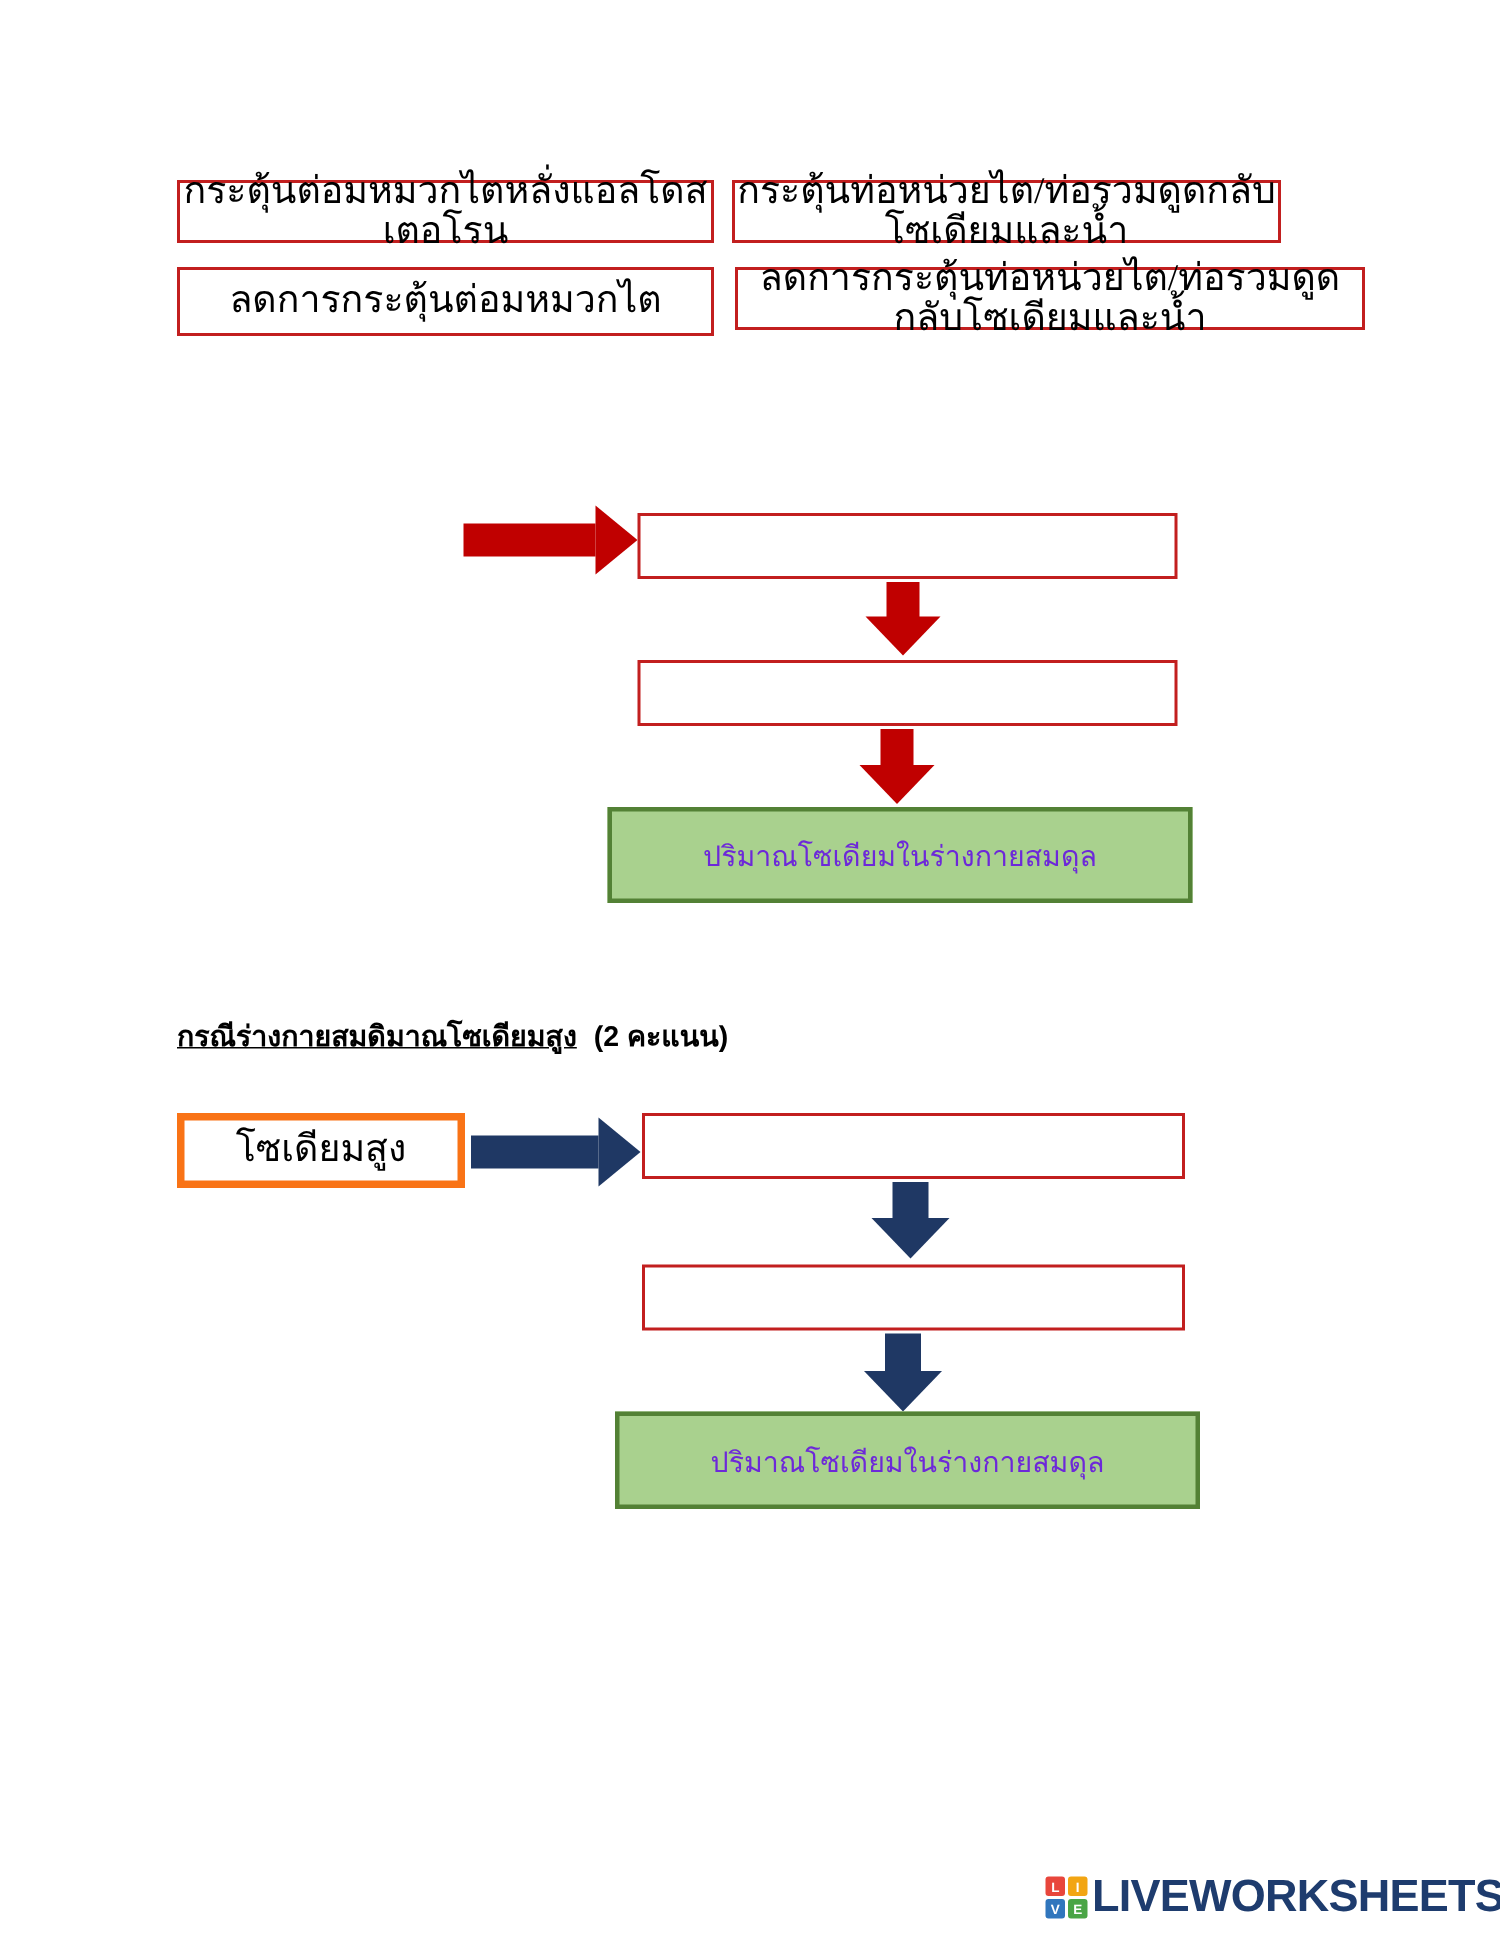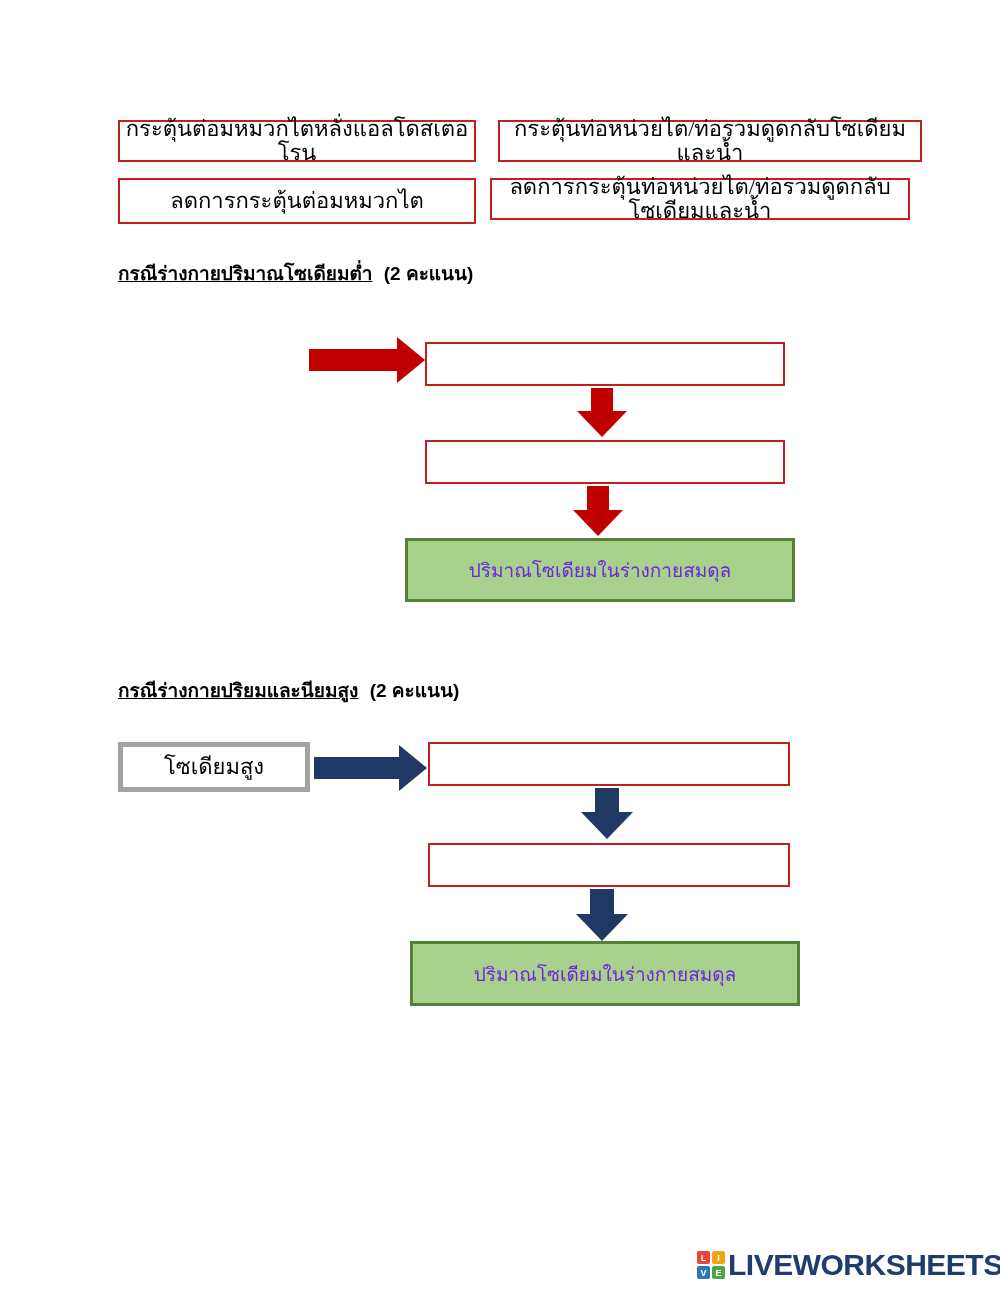--- a/index.html
+++ b/index.html
@@ -4,25 +4,25 @@
 <style>
   html,body{margin:0;padding:0;background:#ffffff;}
   .canvas{
     position:relative;width:1000px;height:1291px;background:#ffffff;
     font-family:"Liberation Serif", serif;overflow:hidden;
   }
   .abs{position:absolute;box-sizing:border-box;}
   
   .txtbox{
     display:flex;align-items:center;justify-content:center;text-align:center;
-    background:#ffffff;color:#000000;font-size:22px;line-height:1.1;
+    background:#ffffff;color:#000000;font-size:25px;line-height:1.1;
   }
   .thin-red{border:2px solid #c21f1f;}
   .thick-red{border:5px solid #c00000;}
-  .thick-blue{border:5px solid #a3a3a3;}
+  .thick-blue{border:5px solid #f97316;}
   .result{
     border:3px solid #538135;background:#a9d18e;color:#6d28d9;
     display:flex;align-items:center;justify-content:center;font-size:19px;
   }
   
   .heading{
     font-family:"Liberation Sans", sans-serif;font-weight:bold;
     font-size:19px;color:#000000;white-space:nowrap;
   }
   .heading .hu{text-decoration:underline;}
@@ -48,29 +48,25 @@
     color:#1e3c6e;letter-spacing:-0.5px;
   }
 </style>
 </head>
 <body>
 
 <div class="canvas">
 
   <div>
     <div class="abs txtbox thin-red" style="left:118px;top:120px;width:358px;height:42px">กระตุ้นต่อมหมวกไตหลั่งแอลโดสเตอโรน</div>
-    <div class="abs txtbox thin-red" style="left:498px;top:120px;width:424px;height:42px">กระตุ้นท่อหน่วยไต/ท่อรวมดูดกลับโซเดียมและน้ำ</div>
+    <div class="abs txtbox thin-red" style="left:488px;top:120px;width:366px;height:42px">กระตุ้นท่อหน่วยไต/ท่อรวมดูดกลับโซเดียมและน้ำ</div>
     <div class="abs txtbox thin-red" style="left:118px;top:178px;width:358px;height:46px">ลดการกระตุ้นต่อมหมวกไต</div>
     <div class="abs txtbox thin-red" style="left:490px;top:178px;width:420px;height:42px">ลดการกระตุ้นท่อหน่วยไต/ท่อรวมดูดกลับโซเดียมและน้ำ</div>
   </div>
 
-  <div class="abs heading" style="left:118px;top:258px">
-    <span class="hu">กรณีร่างกายปริมาณโซเดียมต่ำ</span>
-    <span class="hn">(2 คะแนน)</span>
-  </div>
 
 
   <div>
     <div class="shaft red-fill" style="left:309px;top:349px;width:88px;height:22px"></div>
     <div class="head head-right-red" style="left:397px;top:337px"></div>
   </div>
 
   <div class="abs txtbox thin-red" style="left:425px;top:342px;width:360px;height:44px"></div>
 
   <div>
@@ -81,21 +77,21 @@
   <div class="abs txtbox thin-red" style="left:425px;top:440px;width:360px;height:44px"></div>
 
   <div>
     <div class="shaft red-fill" style="left:587px;top:486px;width:22px;height:25px"></div>
     <div class="head head-down-red" style="left:573px;top:510px"></div>
   </div>
 
   <div class="abs result" style="left:405px;top:538px;width:390px;height:64px">ปริมาณโซเดียมในร่างกายสมดุล</div>
 
   <div class="abs heading" style="left:118px;top:675px">
-    <span class="hu">กรณีร่างกายปริยมและนียมสูง</span>
+    <span class="hu">กรณีร่างกายสมดิมาณโซเดียมสูง</span>
     <span class="hn">(2 คะแนน)</span>
   </div>
 
   <div class="abs txtbox thick-blue" style="left:118px;top:742px;width:192px;height:50px">โซเดียมสูง</div>
 
   <div>
     <div class="shaft navy-fill" style="left:314px;top:757px;width:85px;height:22px"></div>
     <div class="head head-right-navy" style="left:399px;top:745px"></div>
   </div>
 

